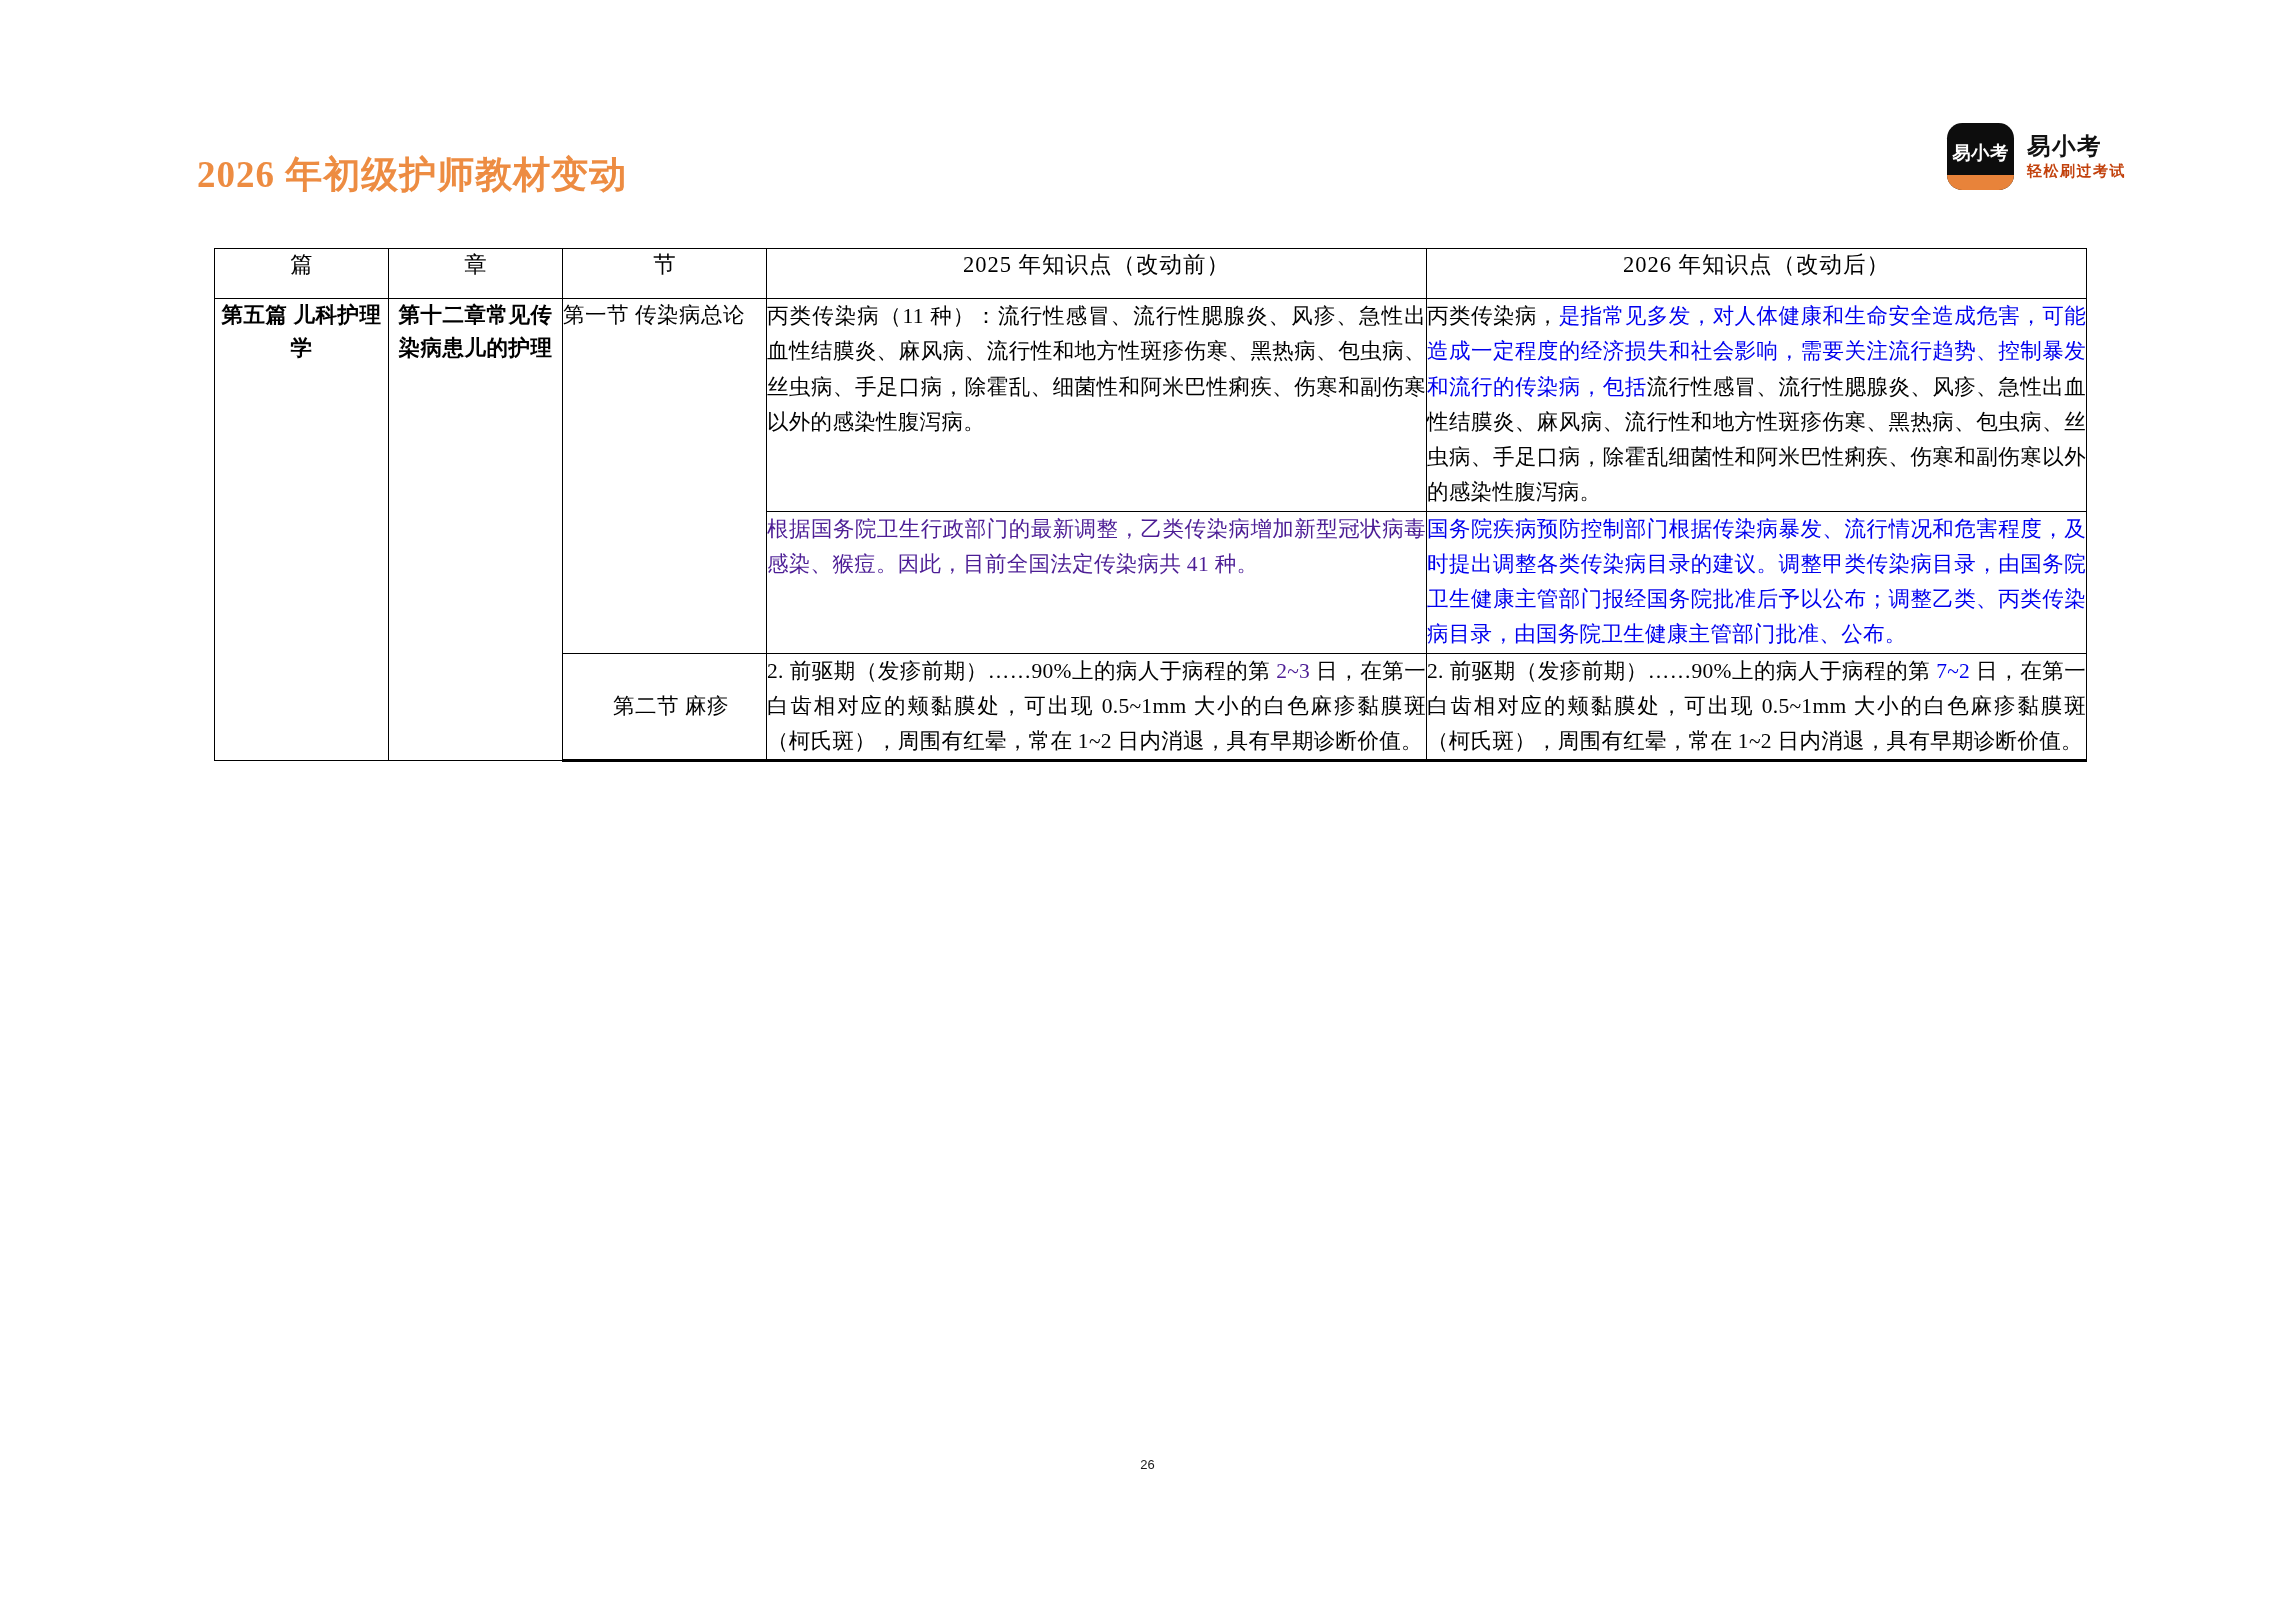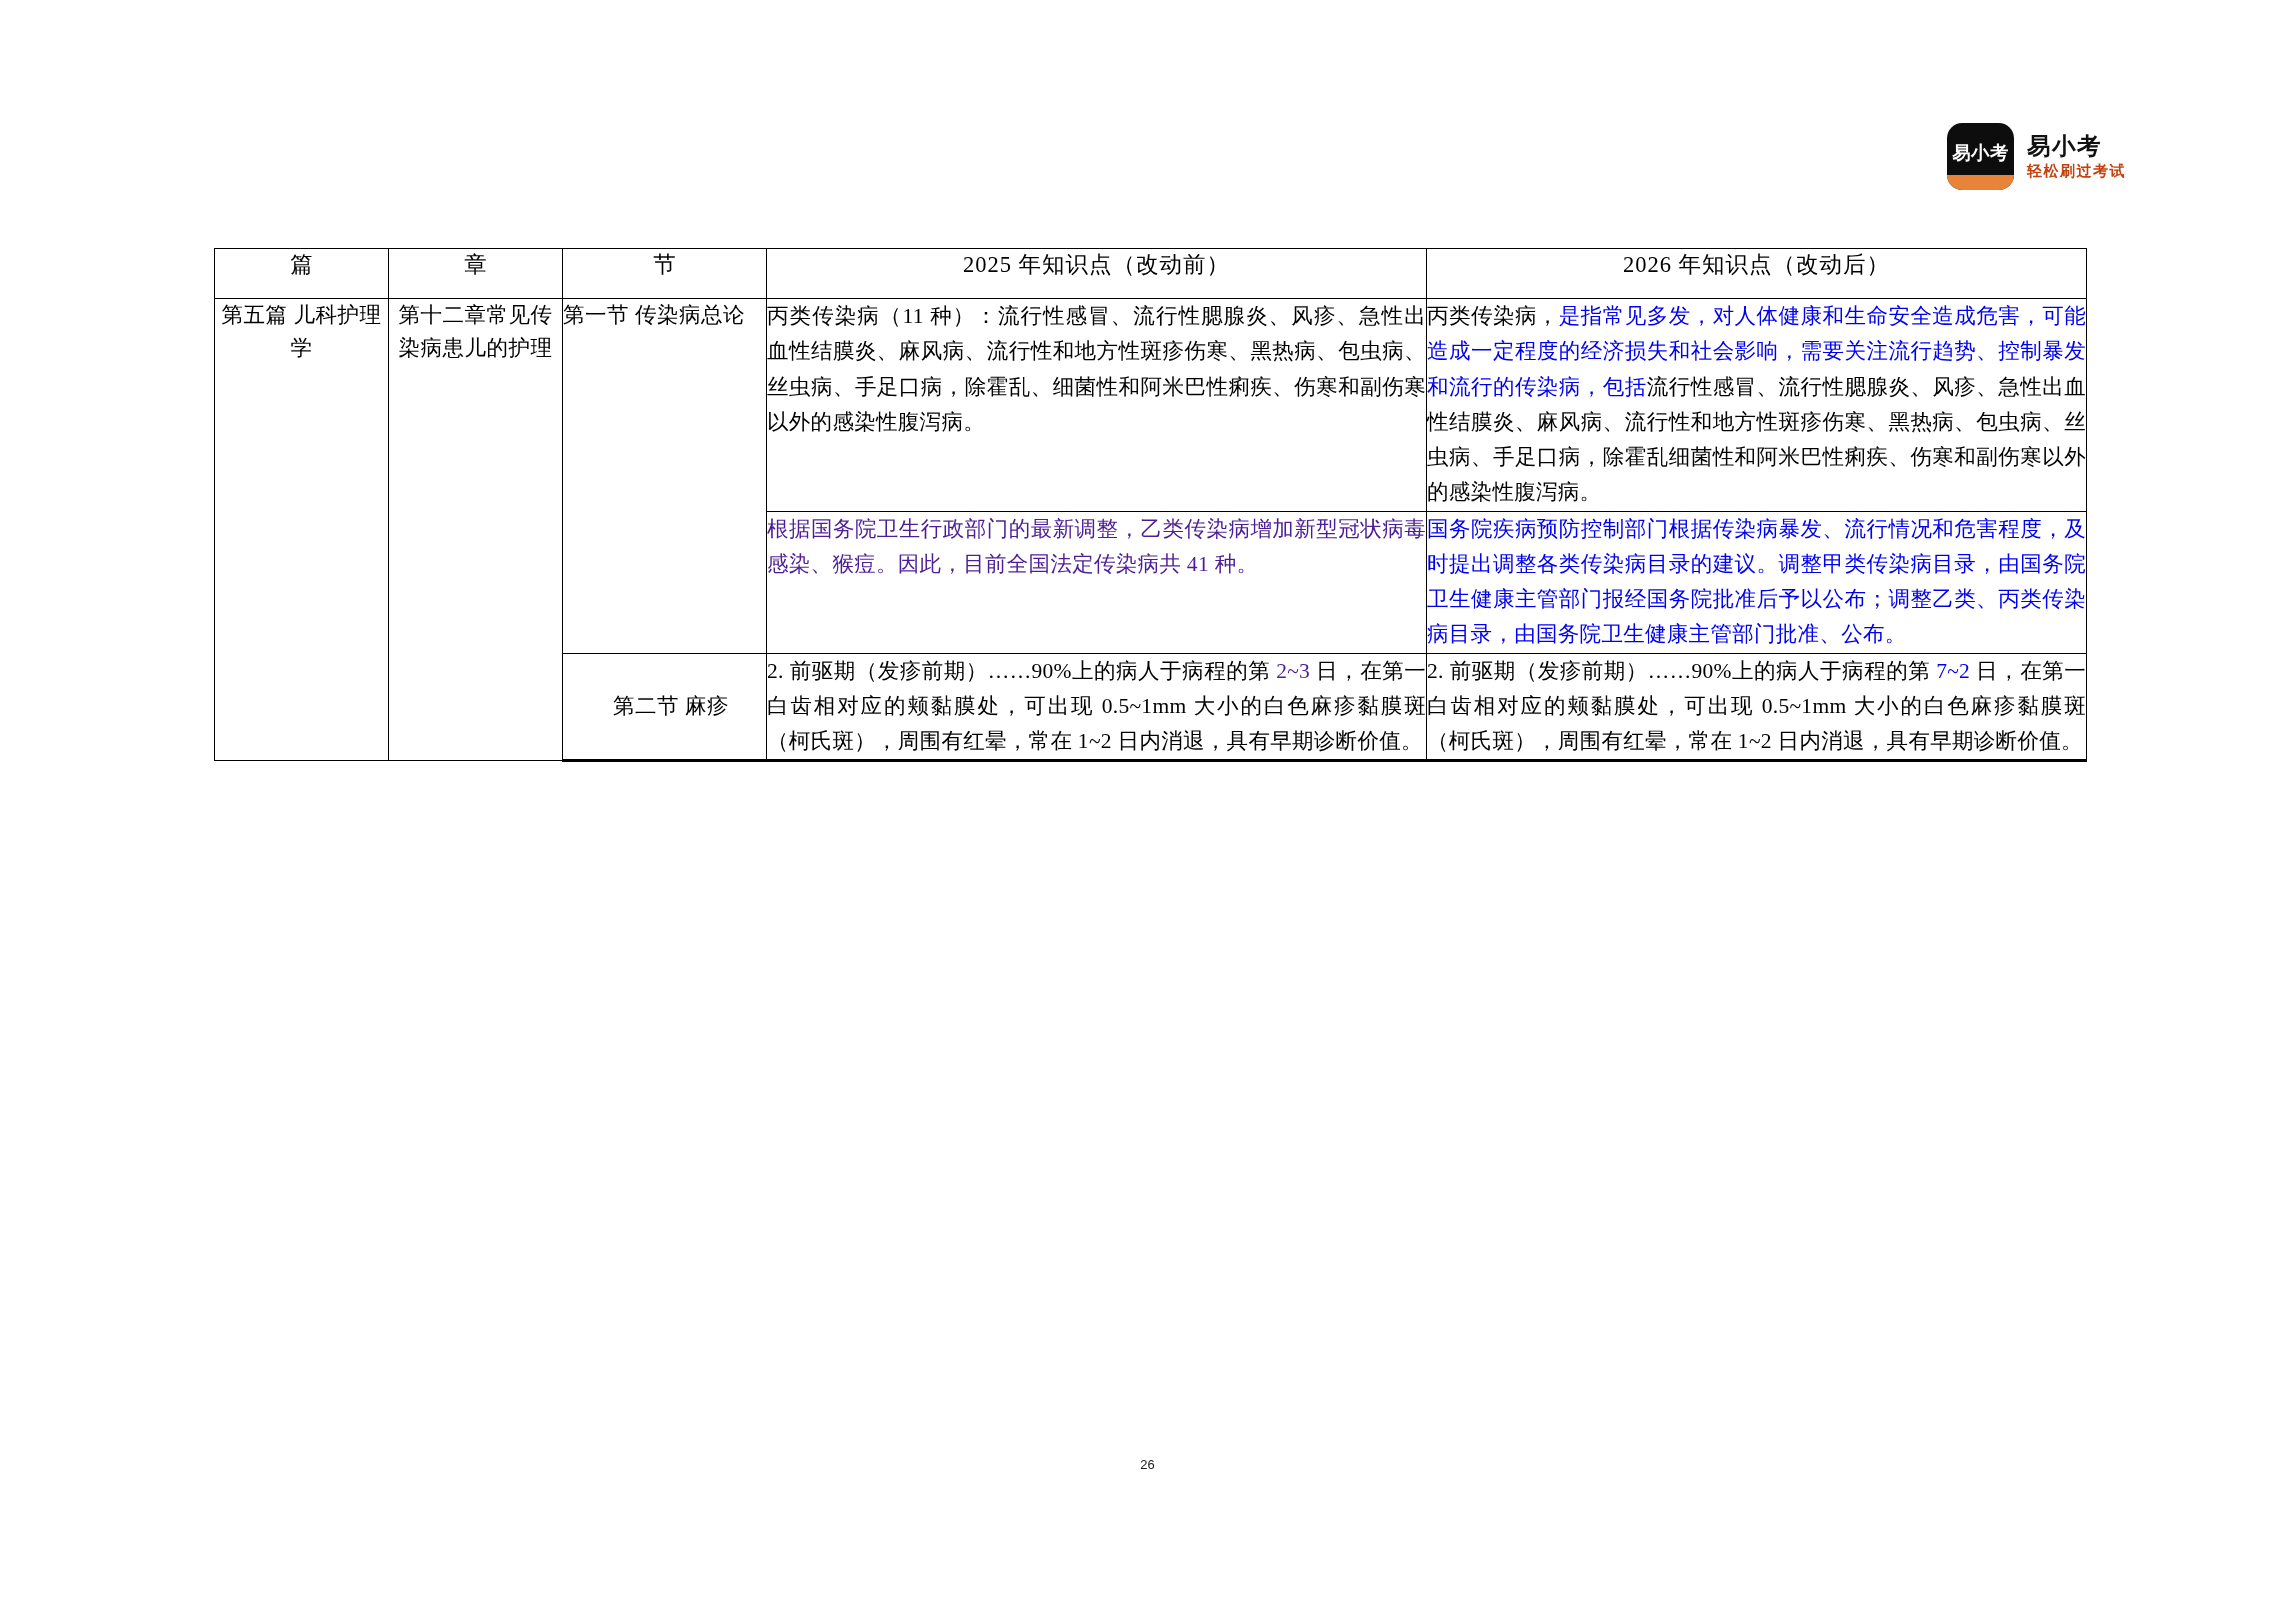--- a/index.html
+++ b/index.html
@@ -144,20 +144,21 @@
   tbody tr:last-child td { border-bottom: 3.6px solid #000000; }
 
   td.cell-center {
     text-align: center;
     vertical-align: middle;
     font-size: 21.5px;
     line-height: 1.55;
     letter-spacing: 0.5px;
     padding: 7.2px 5.1px;
     color: #000000;
+    font-weight: bold;
   }
 
   td.cell-jie {
     text-align: left;
     vertical-align: top;
     font-size: 21.5px;
     line-height: 1.55;
     letter-spacing: 0.5px;
     padding: 12.3px 8.2px 12.3px 11.2px;
     color: #000000;
@@ -194,20 +195,21 @@
     font-size: 13px;
     color: #1a1a1a;
     font-family: "Liberation Sans", "DejaVu Sans", sans-serif;
   }
 </style>
 </head>
 <body>
 
 <div class="page-header">
 
+  <div class="doc-title">2026 年初级护师教材变动</div>
 
   <div class="brand">
     <div class="brand-mark">
       <div class="mark-text">易小考</div>
       <div class="mark-band"></div>
     </div>
     <div class="brand-words">
       <div class="brand-name">易小考</div>
       <div class="brand-tagline">轻松刷过考试</div>
     </div>

